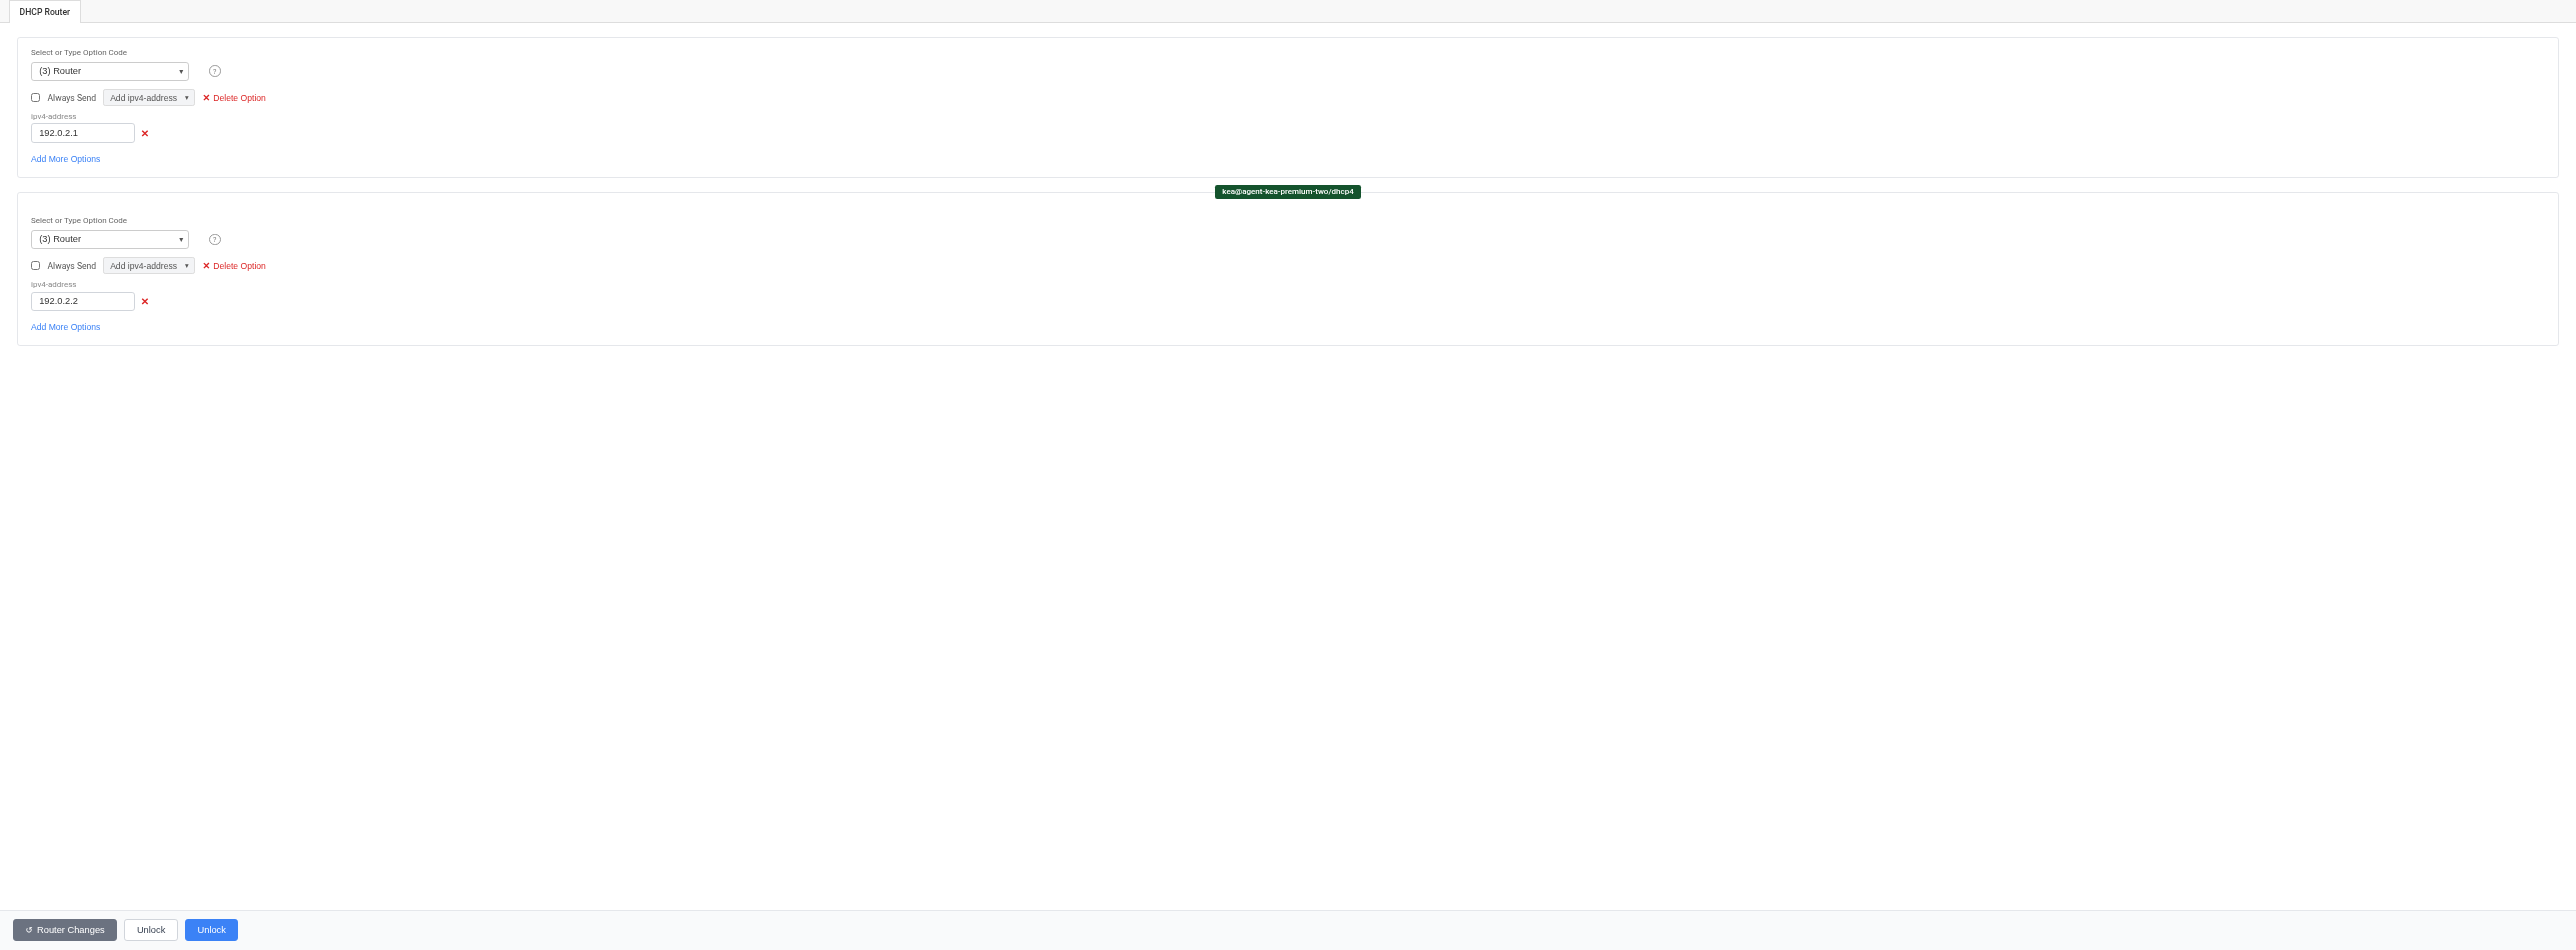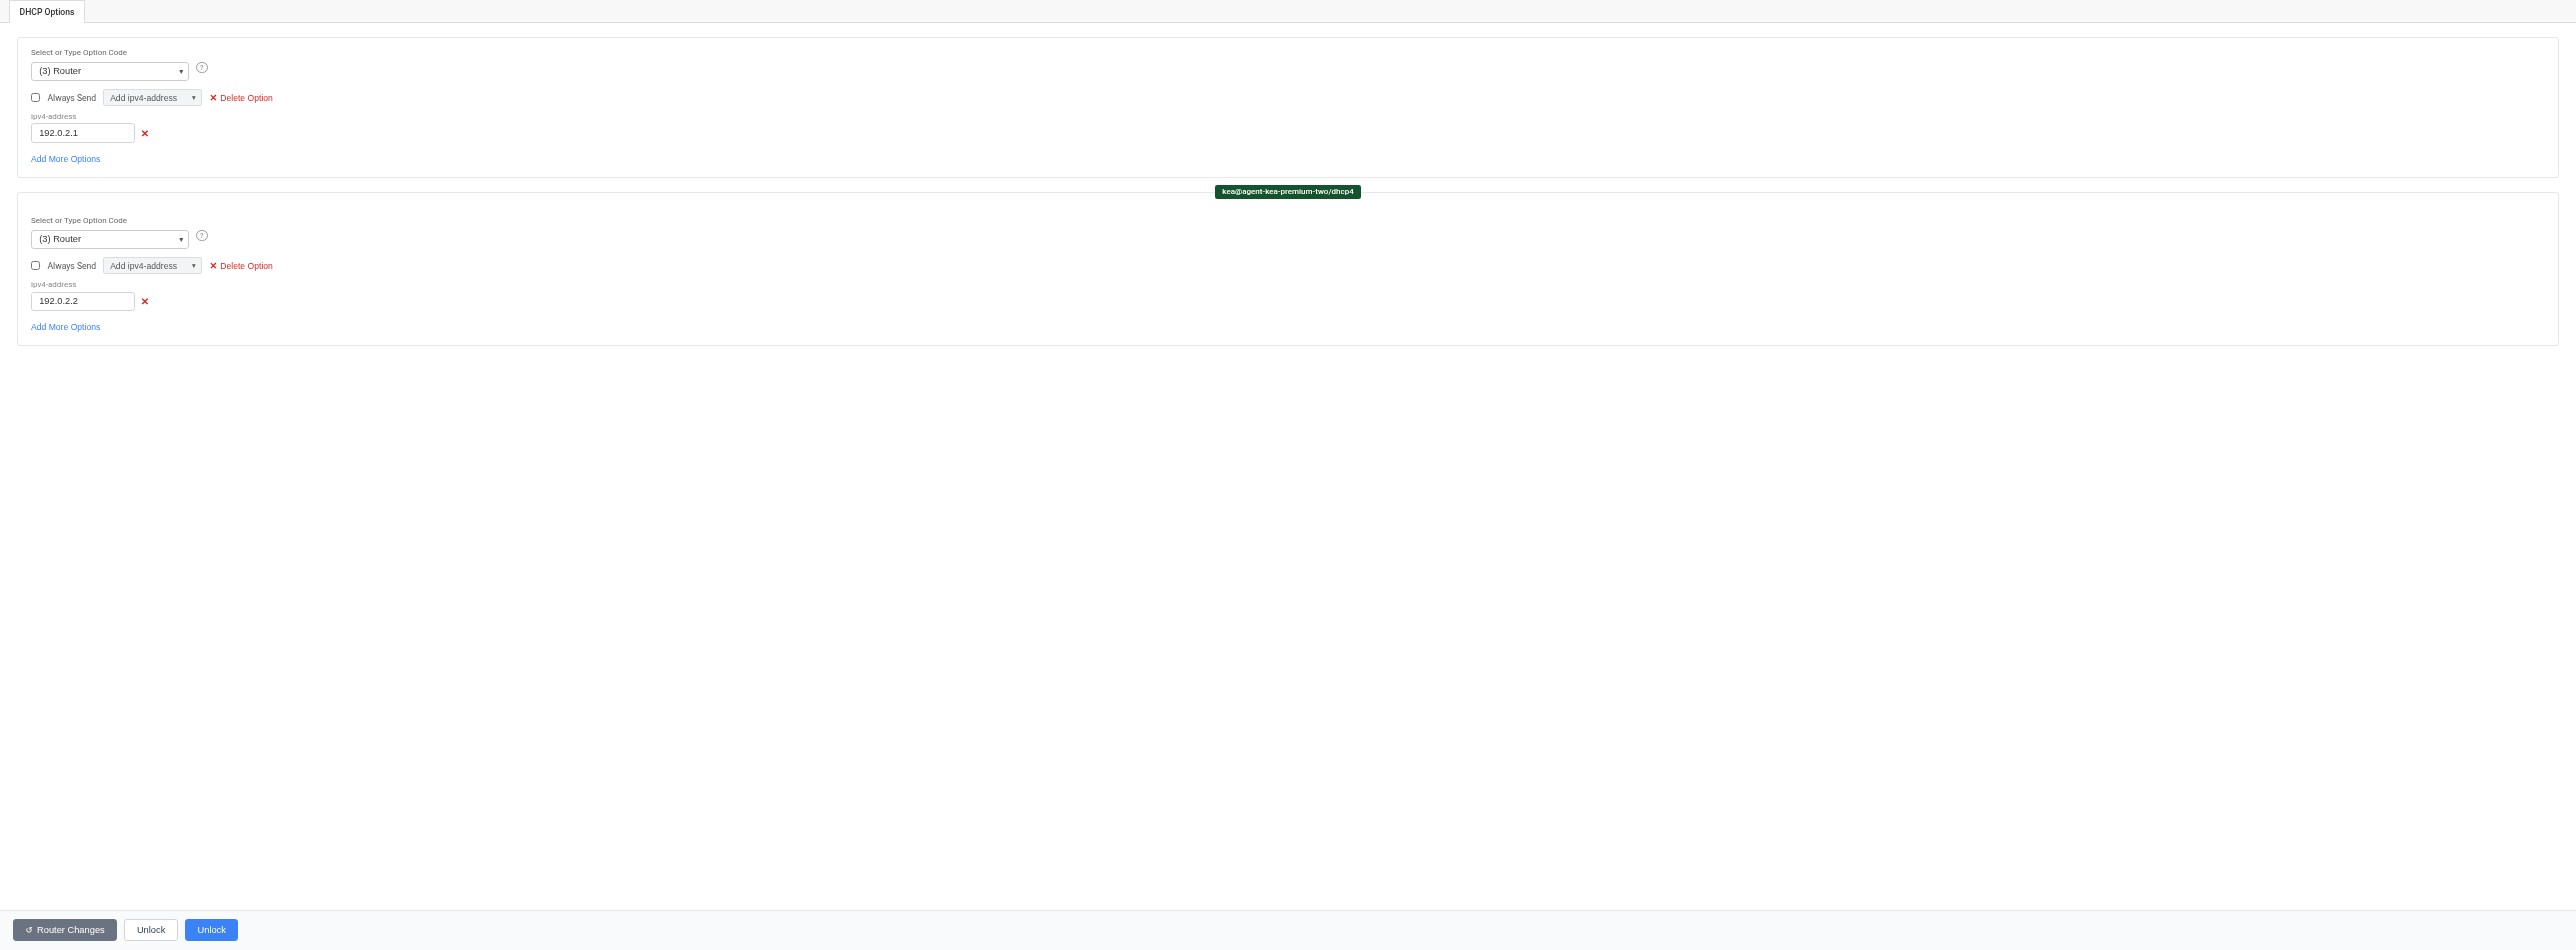--- a/index.html
+++ b/index.html
@@ -102,21 +102,22 @@
     }
 
     .field-label {
       font-size: 8px;
       color: #666;
       margin-bottom: 4.3px;
     }
 
     .select-row {
       display: flex;
-      gap: 7px;
+      align-items: center;
+      gap: 20px;
       margin-bottom: 8.6px;
     }
 
     .select-wrapper {
       position: relative;
       display: inline-block;
     }
 
     .select-wrapper select {
       border: 0.7px solid #ccc;
@@ -167,21 +168,21 @@
     }
 
     .always-send-label {
       font-size: 8.6px;
       color: #555;
     }
 
     .add-btn {
       display: inline-flex;
       align-items: center;
-      gap: 15px;
+      gap: 8px;
       font-size: 8.6px;
       color: #555;
       background: #f3f4f6;
       border: 0.7px solid #ddd;
       border-radius: 2.2px;
       padding: 2.2px 5.8px;
       cursor: pointer;
     }
 
     .add-btn .chevron-down {
@@ -294,21 +295,21 @@
     .revert-icon {
       font-size: 8.6px;
     }
   </style>
 </head>
 <body>
 
 <div class="page-wrapper">
 
   <div class="tab-bar">
-    <div class="tab active">DHCP Options</div>
+    <div class="tab active">DHCP Router</div>
   </div>
 
   <div class="main-content">
 
 
     <div class="server-section">
       <div class="server-content">
         <div class="field-label">Select or Type Option Code</div>
         <div class="select-row">
           <div class="select-wrapper">

